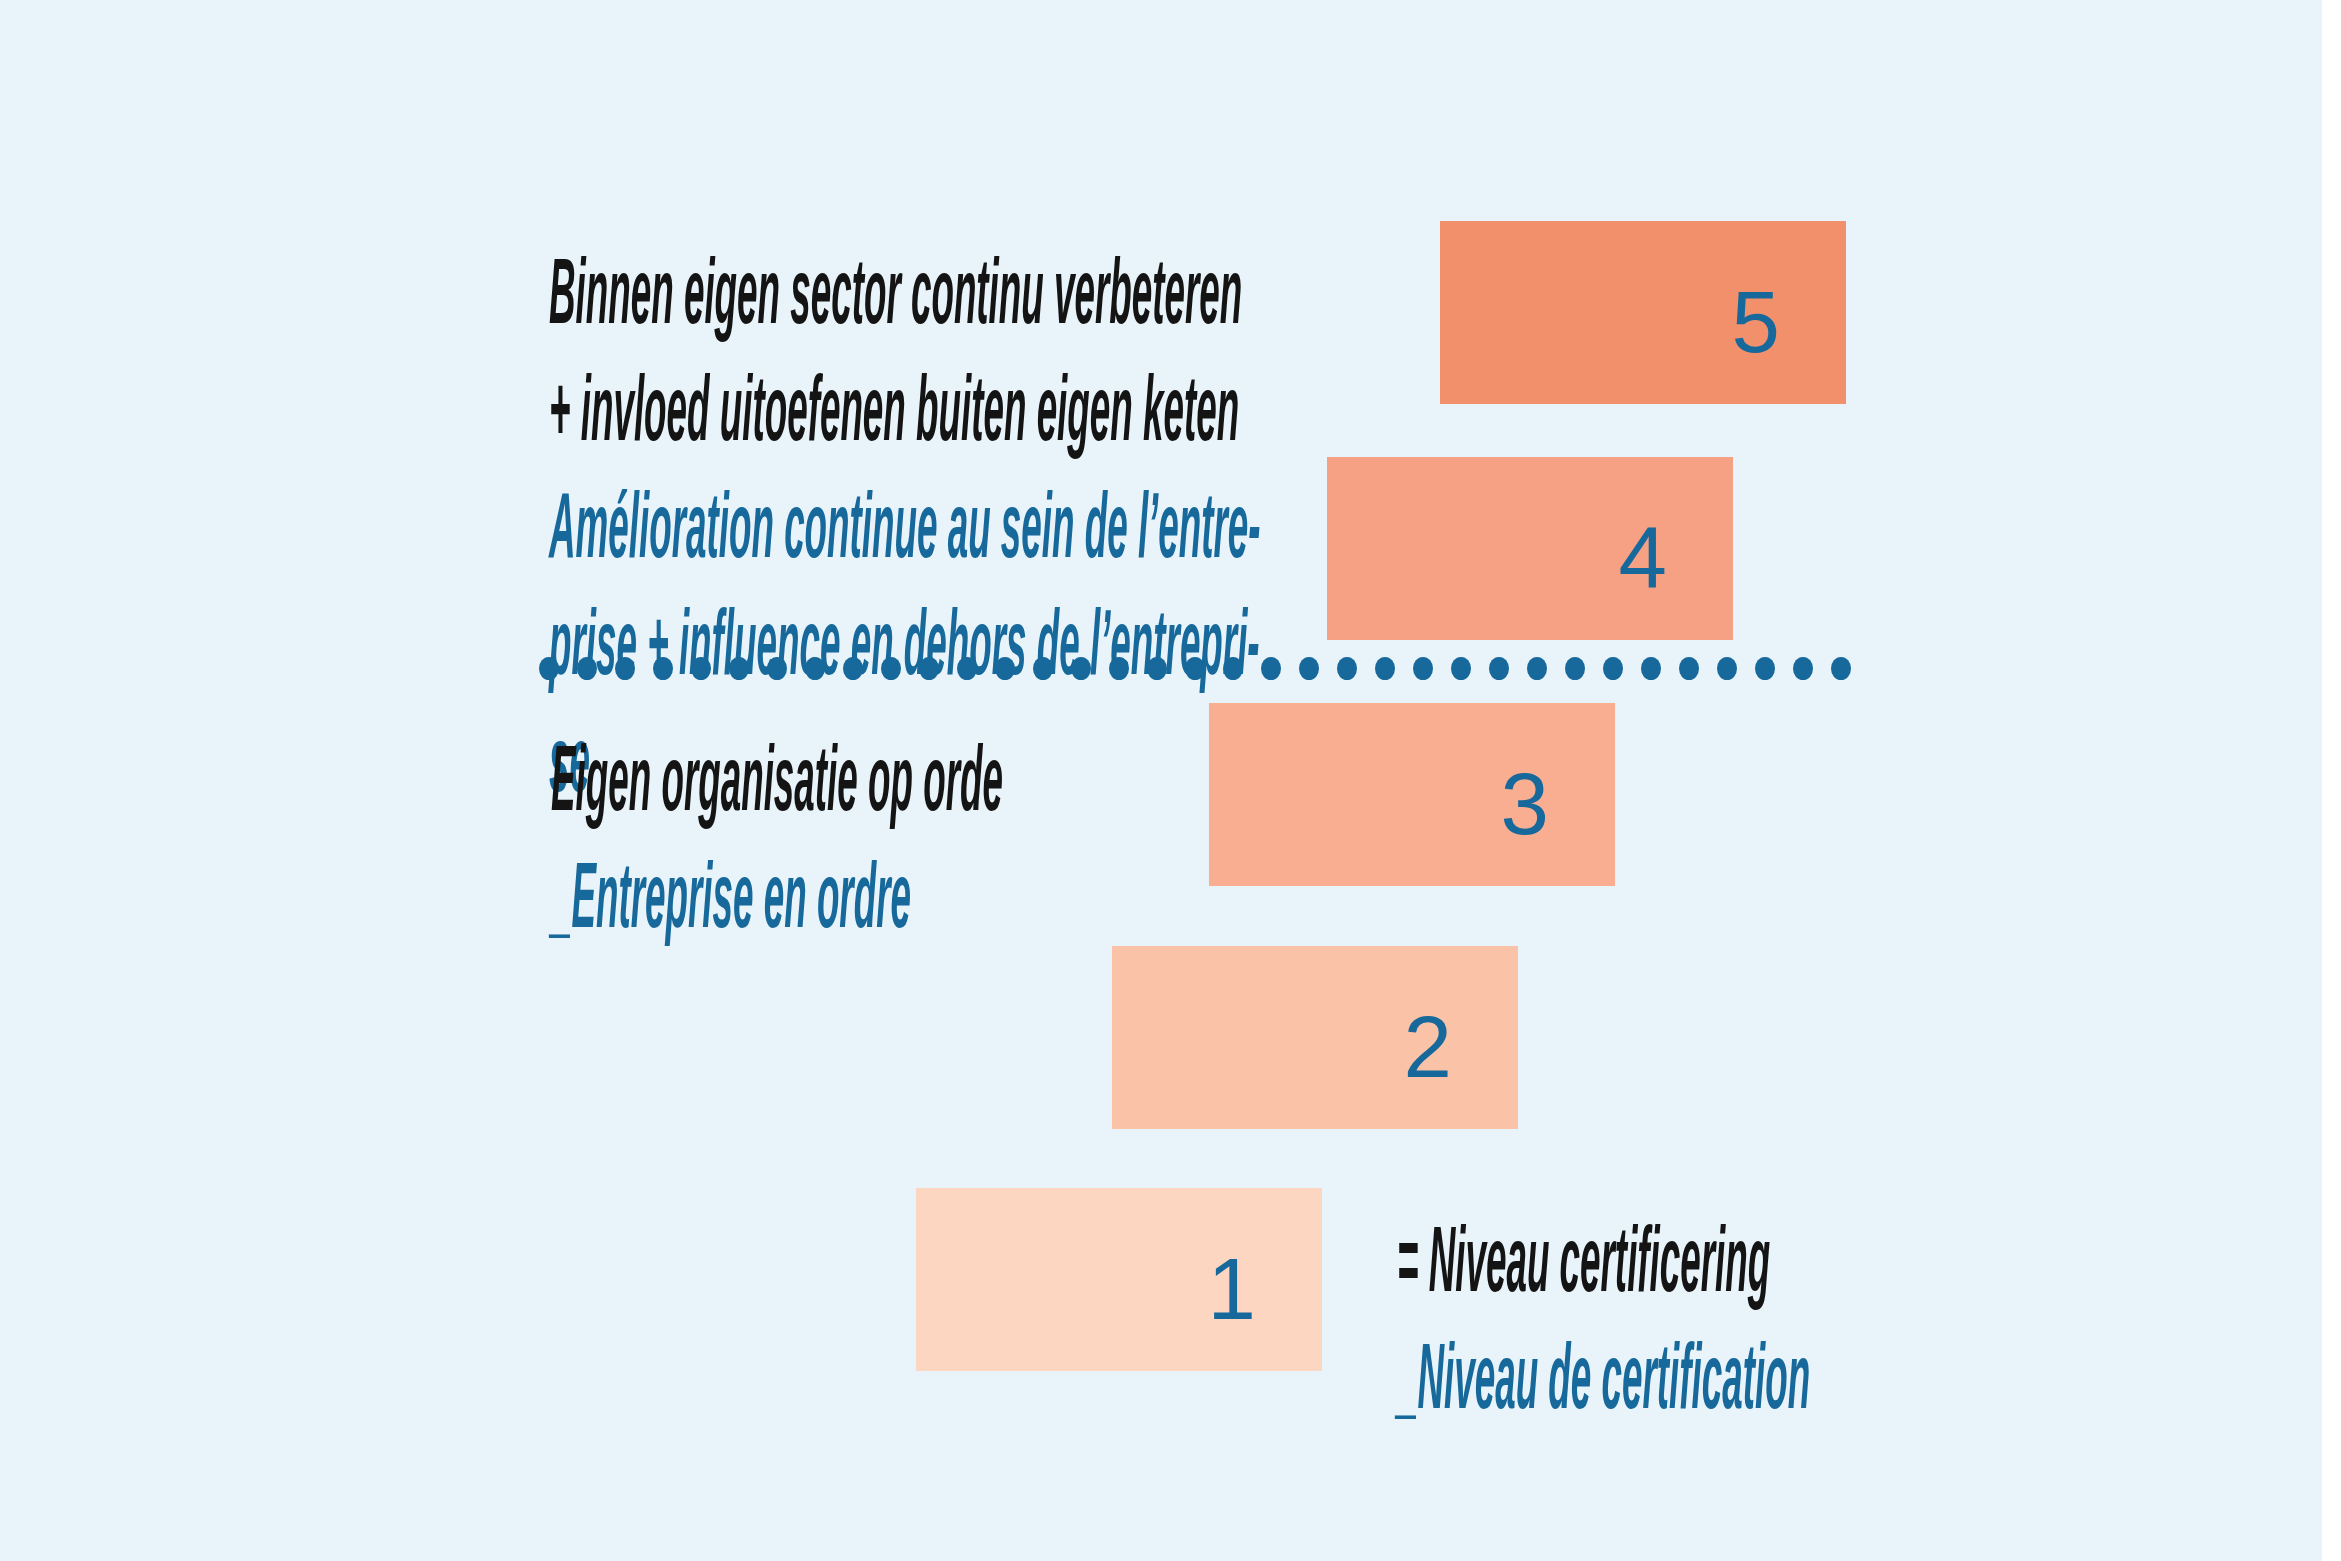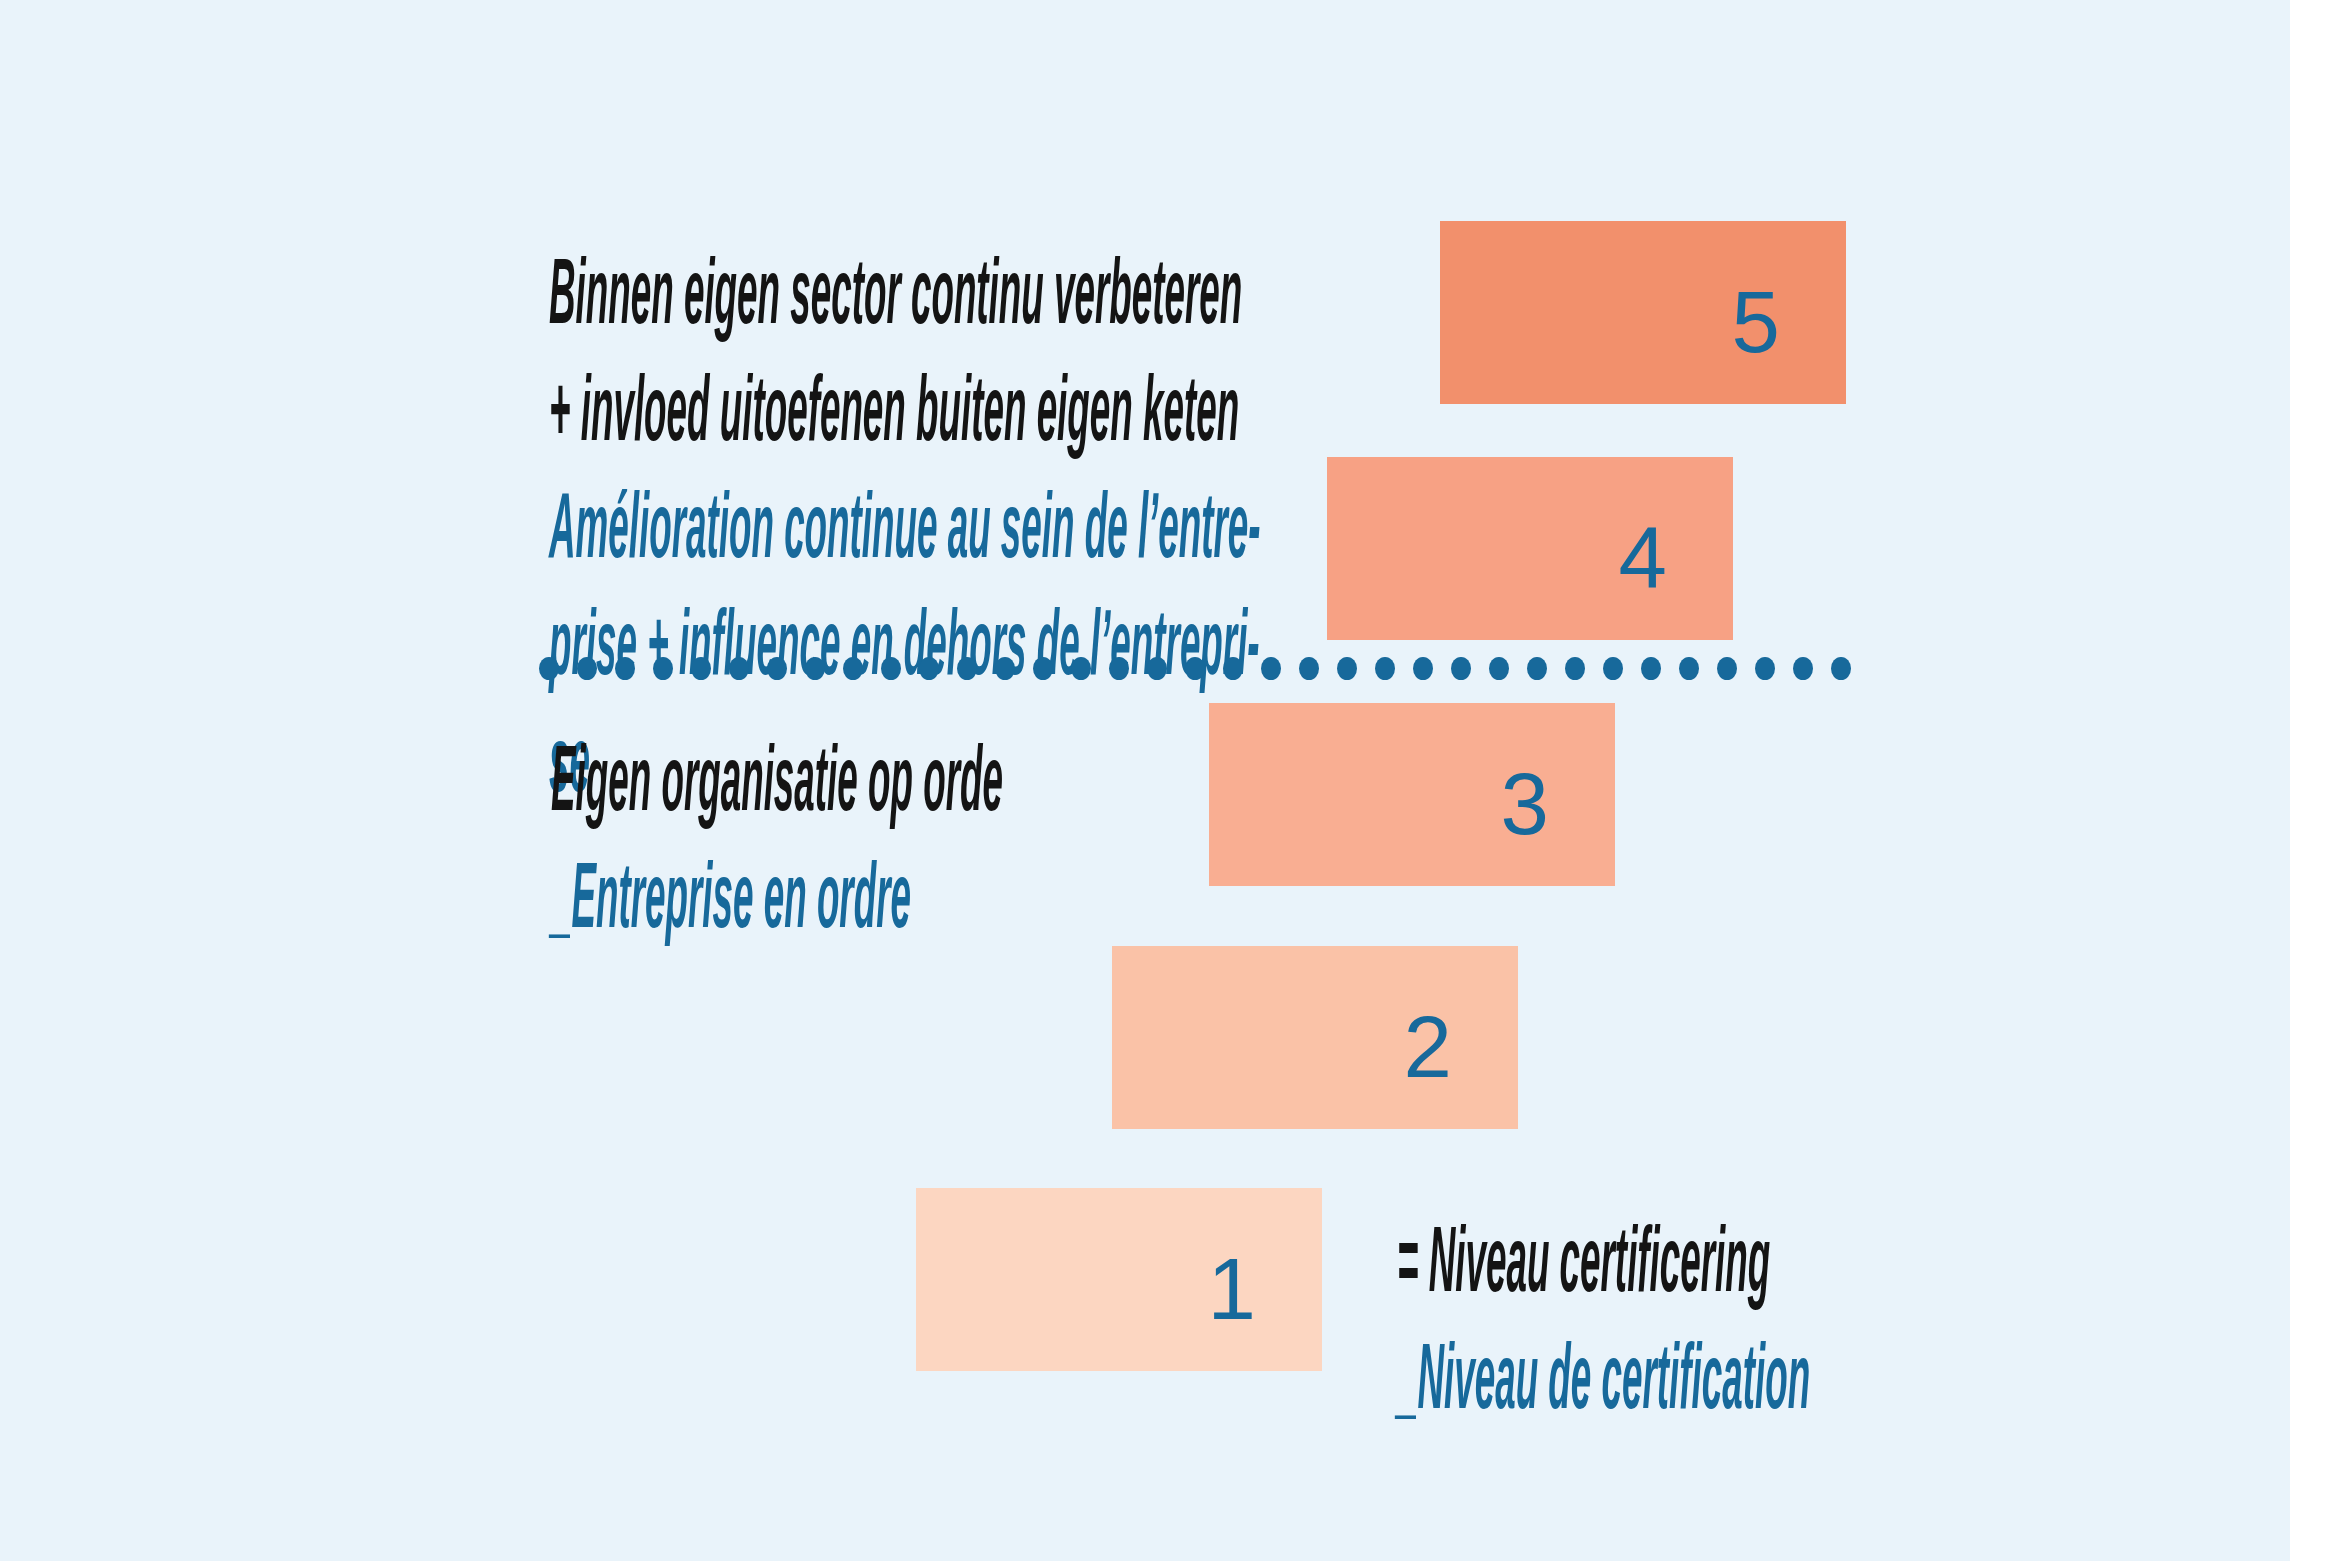--- a/index.html
+++ b/index.html
@@ -2,20 +2,21 @@
 <html style="--bg: #e9f3fa; --teal: #17699b; --black: #141414;font-size:12.5px"><head>
 <meta charset="utf-8">
 <style>
   html,body{margin:0;padding:0;}
   .canvas{
     position:relative;
     width:2290px;height:1561px;
     background:var(--bg,#e9f3fa);
     overflow:hidden;
     font-family:"Liberation Sans","DejaVu Sans",sans-serif;
+    padding-left:32px;
   }
   .tblock{
     position:absolute;
     transform:scaleX(0.40);
     transform-origin:0 0;
   }
   .line{
     font-style:italic;
     font-weight:bold;
     font-size:92px;

